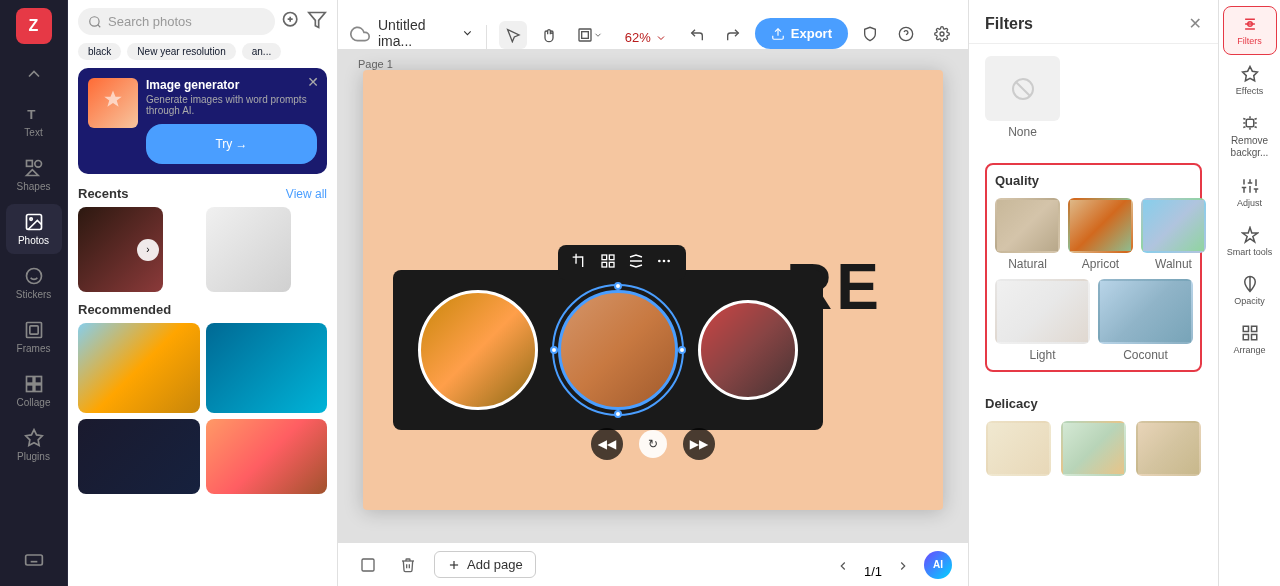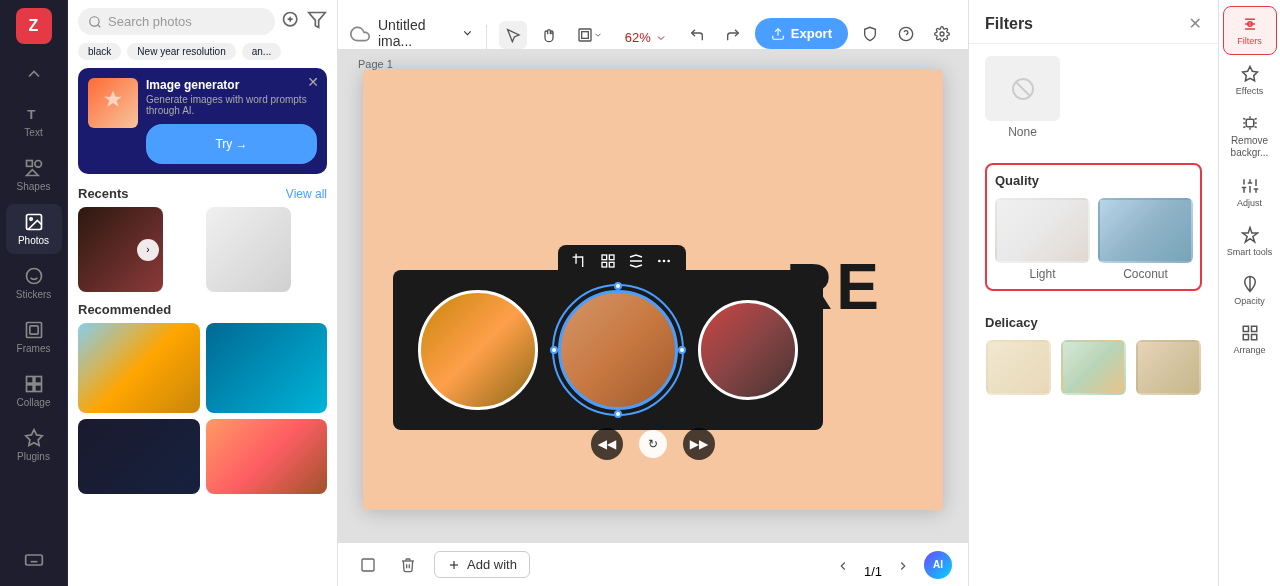--- a/index.html
+++ b/index.html
@@ -605,21 +605,21 @@
           <path d="M19 6l-1 14a2 2 0 0 1-2 2H8a2 2 0 0 1-2-2L5 6"></path>
           <path d="M10 11v6M14 11v6"></path>
           <path d="M9 6V4a1 1 0 0 1 1-1h4a1 1 0 0 1 1 1v2"></path>
         </svg>
     </button>
     <button class="add-page-btn">
       <svg width="14" height="14" viewBox="0 0 24 24" fill="none" stroke="currentColor" stroke-width="2">
           <line x1="12" y1="5" x2="12" y2="19"></line>
           <line x1="5" y1="12" x2="19" y2="12"></line>
         </svg>
-      <span>Add with</span>
+      <span>Add page</span>
     </button>
     <div class="page-nav">
       <button class="toolbar-btn">
         <svg width="14" height="14" viewBox="0 0 24 24" fill="none" stroke="currentColor" stroke-width="2">
             <polyline points="15 18 9 12 15 6"></polyline>
           </svg>
       </button>
       <span>1/1</span>
       <button class="toolbar-btn">
         <svg width="14" height="14" viewBox="0 0 24 24" fill="none" stroke="currentColor" stroke-width="2">
@@ -647,20 +647,34 @@
             </svg>
         </div>
         <span class="filter-label">None</span>
       </div>
     </div>
   </div>
 
   <div class="filter-section">
     <div class="quality-border">
       <div class="filter-section-title">Quality</div>
+      <div class="filter-grid">
+        <div class="filter-item">
+          <div class="filter-thumb ft-natural" style="width:65px;height:55px;"></div>
+          <span class="filter-label">Natural</span>
+        </div>
+        <div class="filter-item">
+          <div class="filter-thumb ft-apricot" style="width:65px;height:55px;"></div>
+          <span class="filter-label">Apricot</span>
+        </div>
+        <div class="filter-item">
+          <div class="filter-thumb ft-walnut" style="width:65px;height:55px;"></div>
+          <span class="filter-label">Walnut</span>
+        </div>
+      </div>
       <div class="filter-grid-2" style="margin-top:8px;">
         <div class="filter-item">
           <div class="filter-thumb ft-light" style="width:95px;height:65px;"></div>
           <span class="filter-label">Light</span>
         </div>
         <div class="filter-item">
           <div class="filter-thumb ft-coconut" style="width:95px;height:65px;"></div>
           <span class="filter-label">Coconut</span>
         </div>
       </div>

